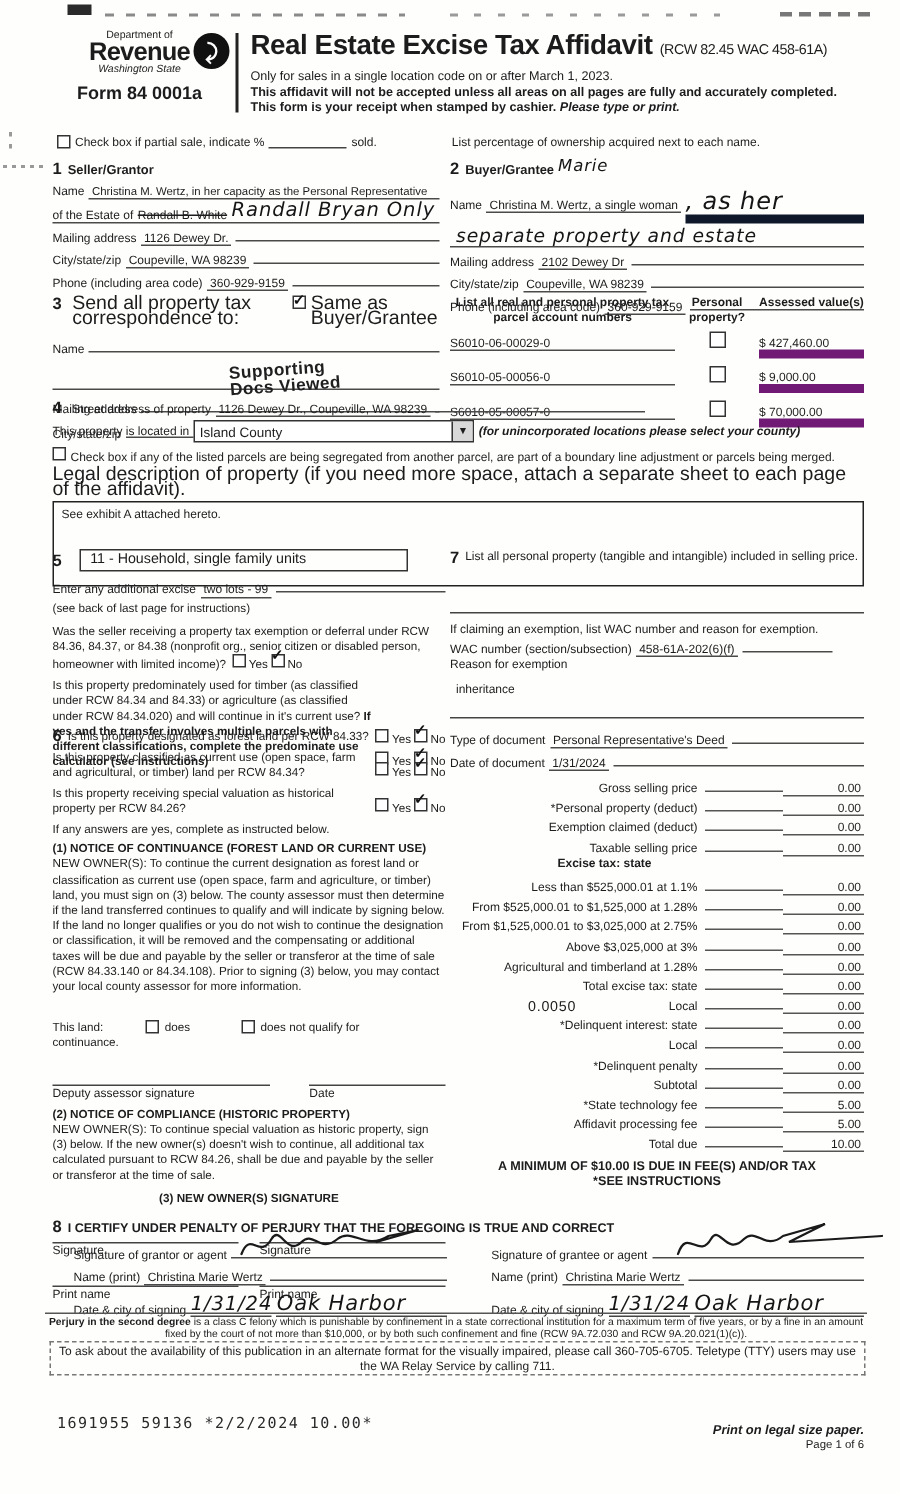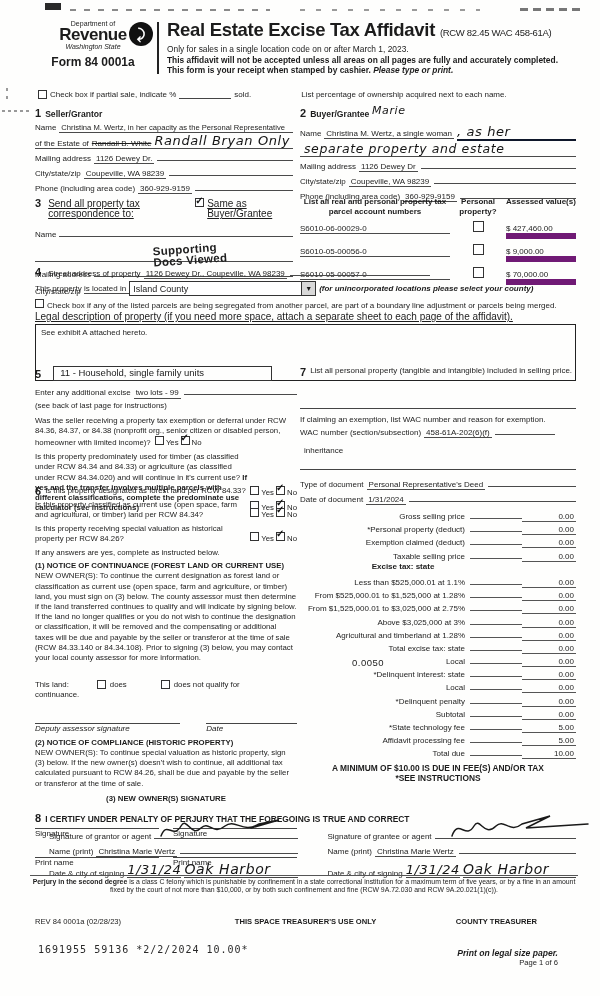--- a/index.html
+++ b/index.html
@@ -1,21 +1,21 @@
 <!DOCTYPE html>
 <html><head>
 <meta charset="utf-8">
 <style>
   html,body{margin:0;padding:0;background:#e8e8e8;}
   #page{position:relative;width:600px;height:996px;background:#fefefd;overflow:hidden;
         font-family:"Liberation Sans",sans-serif;color:#1c1c1c;}
   .sec{position:absolute;}
   .num{font-weight:bold;font-size:11px;margin-right:4px;}
   .h{font-weight:bold;font-size:8.6px;}
-  .t{font-size:10px;line-height:10.4px;text-decoration:underline;}
+  .t{font-size:13px;line-height:10.4px;}
   .t78{font-size:7.8px;line-height:10.2px;}
   .fieldrow{display:flex;align-items:baseline;gap:3px;font-size:8px;}
   .uval{border-bottom:1px solid #4a4a4a;padding:0 2px;white-space:nowrap;}
   .fill{flex:1;border-bottom:1px solid #4a4a4a;min-height:8px;}
   .grow{flex:1;}
   .strike{text-decoration:line-through;}
   .hw{font-family:"DejaVu Sans",sans-serif;font-style:italic;letter-spacing:.6px;color:#151515;}
   .cb{display:inline-block;width:7px;height:7px;border:1px solid #333;position:relative;
       vertical-align:-1px;background:#fff;flex:none;}
   .cb.checked::after{content:"\2713";position:absolute;left:-1px;top:-4px;font-size:10px;
@@ -139,26 +139,26 @@
   </div>
 
   <div class="sec" style="left:300px;top:103px;width:276px;">
     <div style="position:relative;">
       <span class="num">2</span><span class="h">Buyer/Grantee</span>
       <span class="hw" style="position:absolute;left:72px;top:1px;font-size:11px;">Marie</span>
     </div>
     <div class="fieldrow" style="margin-top:3px;">
       <span>Name</span>
       <span class="uval">Christina M. Wertz, a single woman</span>
-      <span class="hw" style="font-size:13px;border-bottom:2px solid #0f172a;flex:1;">, as  her</span>
+      <span class="hw" style="font-size:16px;border-bottom:6px solid #0f172a;flex:1;">, as  her</span>
     </div>
     <div class="hw" style="font-size:12.5px;border-bottom:1px solid #4a4a4a;height:15px;padding-left:4px;">separate property and estate</div>
     <div class="fieldrow" style="margin-top:3px;">
       <span>Mailing address</span>
-      <span class="uval">1126 Dewey Dr</span>
+      <span class="uval">2102 Dewey Dr</span>
         <span class="fill"></span>
     </div>
     <div class="fieldrow" style="margin-top:3px;">
       <span>City/state/zip</span>
       <span class="uval">Coupeville, WA 98239</span>
         <span class="fill"></span>
     </div>
     <div class="fieldrow" style="margin-top:3px;">
       <span>Phone (including area code)</span>
       <span class="uval">360-929-9159</span>
@@ -309,21 +309,21 @@
     <div class="bold" style="margin-top:3px;">(1) NOTICE OF CONTINUANCE (FOREST LAND OR CURRENT USE)</div>
     <div>NEW OWNER(S): To continue the current designation as forest land or classification as current use (open space, farm and agriculture, or timber) land, you must sign on (3) below. The county assessor must then determine if the land transferred continues to qualify and will indicate by signing below. If the land no longer qualifies or you do not wish to continue the designation or classification, it will be removed and the compensating or additional taxes will be due and payable by the seller or transferor at the time of sale (RCW 84.33.140 or 84.34.108). Prior to signing (3) below, you may contact your local county assessor for more information.</div>
     <div style="margin-top:17px;display:flex;gap:4px;">
       <span>This land:</span>
       <span class="cb" style="margin-left:24px;"></span>
       <span>does</span>
       <span class="cb" style="margin-left:30px;"></span>
       <span>does not qualify for</span>
     </div>
     <div>continuance.</div>
-    <div style="display:flex;gap:26px;margin-top:10px;font-style:italic;">
+    <div style="display:flex;gap:26px;margin-top:10px;">
       <div style="flex:1.6;">
         <div class="sigline"></div>
         <div class="siglabel">Deputy assessor signature</div>
       </div>
       <div style="flex:1;">
         <div class="sigline"></div>
         <div class="siglabel">Date</div>
       </div>
     </div>
     <div class="bold" style="margin-top:4px;">(2) NOTICE OF COMPLIANCE (HISTORIC PROPERTY)</div>
@@ -356,20 +356,21 @@
       <span class="num">7</span>
       <span class="grow">List all personal property (tangible and intangible) included in selling price.</span>
     </div>
     <div style="height:30px;border-bottom:1px solid #444;"></div>
     <div style="margin-top:6px;">If claiming an exemption, list WAC number and reason for exemption.</div>
     <div class="fieldrow" style="margin-top:2px;">
       <span>WAC number (section/subsection)</span>
       <span class="uval">458-61A-202(6)(f)</span>
         <span class="fill" style="max-width:60px;"></span>
     </div>
+    <div>Reason for exemption</div>
     <div style="margin-top:8px;padding-left:4px;">inheritance</div>
     <div style="border-bottom:1px solid #444;height:14px;"></div>
     <div class="fieldrow" style="margin-top:8px;">
       <span>Type of document</span>
       <span class="uval">Personal Representative's Deed</span>
         <span class="fill"></span>
     </div>
     <div class="fieldrow" style="margin-top:3px;">
       <span>Date of document</span>
       <span class="uval">1/31/2024</span>
@@ -516,29 +517,27 @@
           <span class="hw" style="font-size:14px;border-bottom:1px solid #444;flex:1;">Oak Harbor</span>
         </div>
       </div>
     </div>
   </div>
 
   <div class="sec fineprint" style="left:30px;top:875px;width:548px;border-top:1px solid #555;padding-top:2px;">
     <span class="bold">Perjury in the second degree</span><span> is a class C felony which is punishable by confinement in a state correctional institution for a maximum term of five years, or by a fine in an amount fixed by the court of not more than $10,000, or by both such confinement and fine (RCW 9A.72.030 and RCW 9A.20.021(1)(c)).</span>
   </div>
 
-
-  <div class="sec" style="left:35px;top:917px;width:541px;display:flex;font-size:7.6px;font-weight:bold;">
-    <span style="flex:1;font-weight:normal;">REV 84 0001a   (02/28/23)</span>
-    <span style="flex:1.4;text-align:center;">THIS SPACE TREASURER'S USE ONLY</span>
-    <span style="flex:1;text-align:center;">COUNTY TREASURER</span>
-  </div>
+  <div class="sec ttybox" style="left:33px;top:894px;width:534px;">
+    <span>To ask about the availability of this publication in an alternate format for the visually impaired, please call 360-705-6705. Teletype (TTY) users may use the WA Relay Service by calling 711.</span>
+  </div>
+
 
   <div class="sec dotmatrix" style="left:38px;top:944px;">
     <span>1691955 59136 *2/2/2024 10.00*</span>
   </div>
 
-  <div class="sec" style="right:42px;top:948px;text-align:right;">
+  <div class="sec" style="right:24px;top:948px;text-align:right;">
     <div class="bold it" style="font-size:8.6px;">Print on legal size paper.</div>
     <div style="font-size:7.6px;">Page 1 of 6</div>
   </div>
 
 </div>
 
 </body></html>

